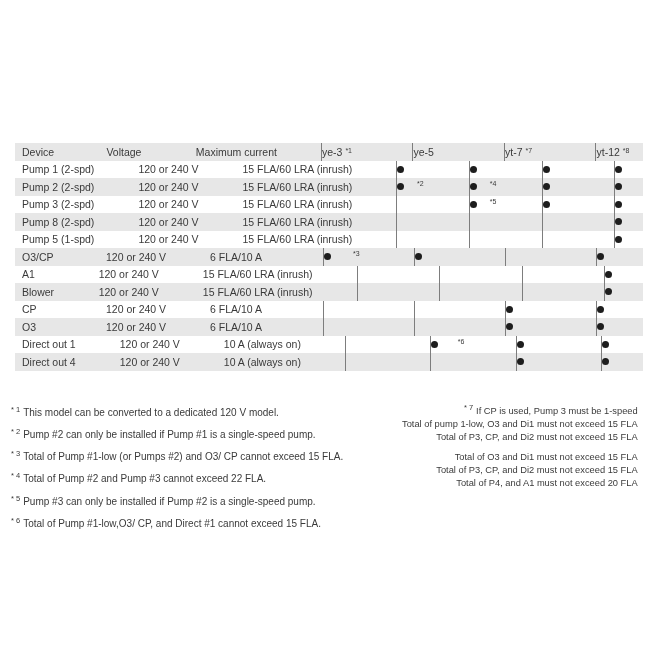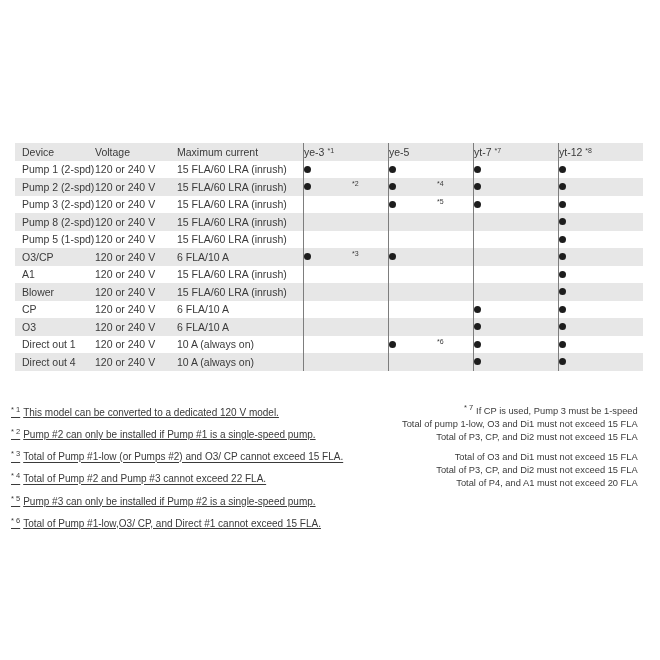--- a/index.html
+++ b/index.html
@@ -6,33 +6,33 @@
     --page-bg:#ffffff; --row-shade:#e7e7e7; --divider:#7d7d7d;
     --text:#3a3a3a; --dot:#1d1d1d;
   }
   * { margin:0; padding:0; box-sizing:border-box; }
   html,body { background:#fff; }
   body { width:660px; height:660px; font-family:"Liberation Sans", sans-serif; }
   .page { position:relative; width:660px; height:660px; background:var(--page-bg); overflow:hidden; }
 
   
   #spec-table { position:absolute; left:15px; top:143px; width:628px; font-size:10.5px; color:var(--text); }
-  .t-row { display:flex; height:17.5px; align-items:center; }
+  .t-row { display:flex; height:17.5px; align-items:center;gap:44px; }
   .t-row.shaded { background:var(--row-shade); }
   .cell { display:flex; align-items:center; height:100%; white-space:nowrap; }
   .col-device  { width:80px;  padding-left:7px; }
   .col-voltage { width:82px; }
   .col-current { width:126px; }
   .col-model   { width:85px; border-left:1px solid var(--divider); position:relative; }
   .dot { width:7px; height:7px; border-radius:50%; background:var(--dot); }
   .cellnote { position:absolute; left:50%; margin-left:6px; top:2px; font-size:7px; line-height:8px; color:var(--text); }
   .hdr-note { font-size:7px; margin-left:3px; position:relative; top:-1px; }
 
   
-  #footnotes-left { position:absolute; left:11px; top:401px; font-size:10px; color:var(--text);text-decoration:underline; }
+  #footnotes-left { position:absolute; left:11px; top:401px; font-size:10px; color:var(--text); }
   .fn-left { line-height:18.8px; white-space:nowrap; }
   .fnmark { font-size:7.5px; margin-right:3px; }
   #footnotes-right { position:absolute; left:388px; top:402px; font-size:9.3px; color:var(--text); }
   .fn-group { margin-bottom:8px;text-align:right; }
   .fn-line { line-height:12.8px; padding-left:14px; white-space:nowrap; }
   .fn-line.first { padding-left:0; }
 </style>
 </head>
 <body>
 

